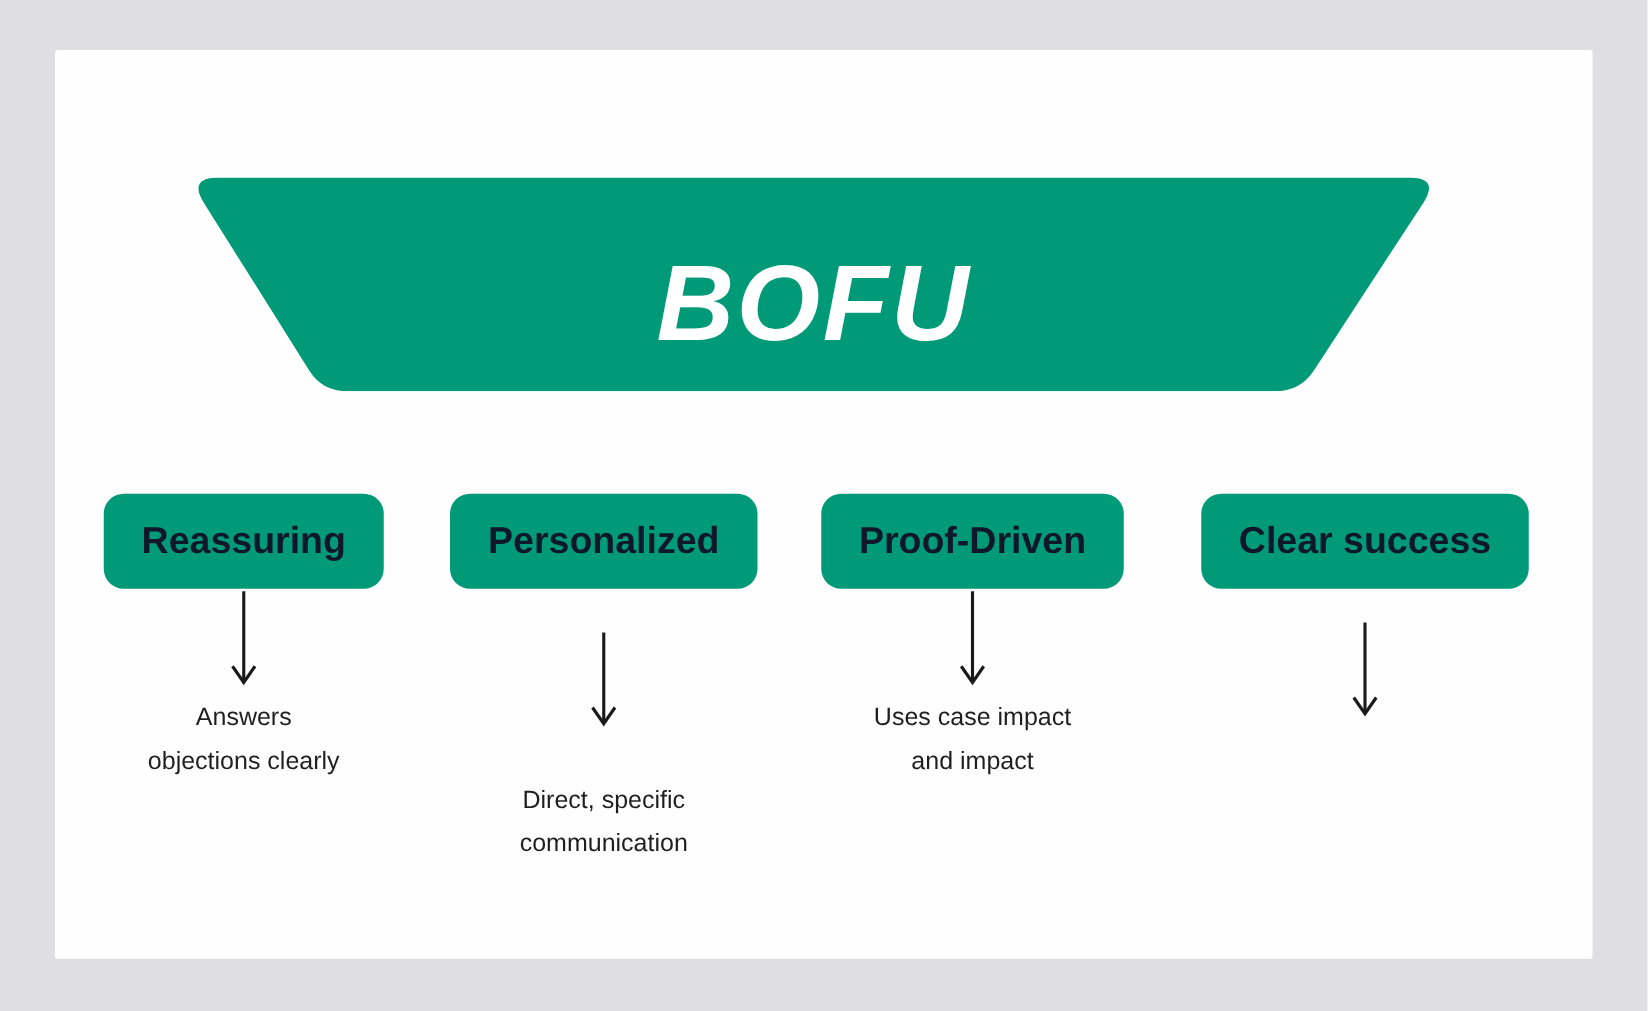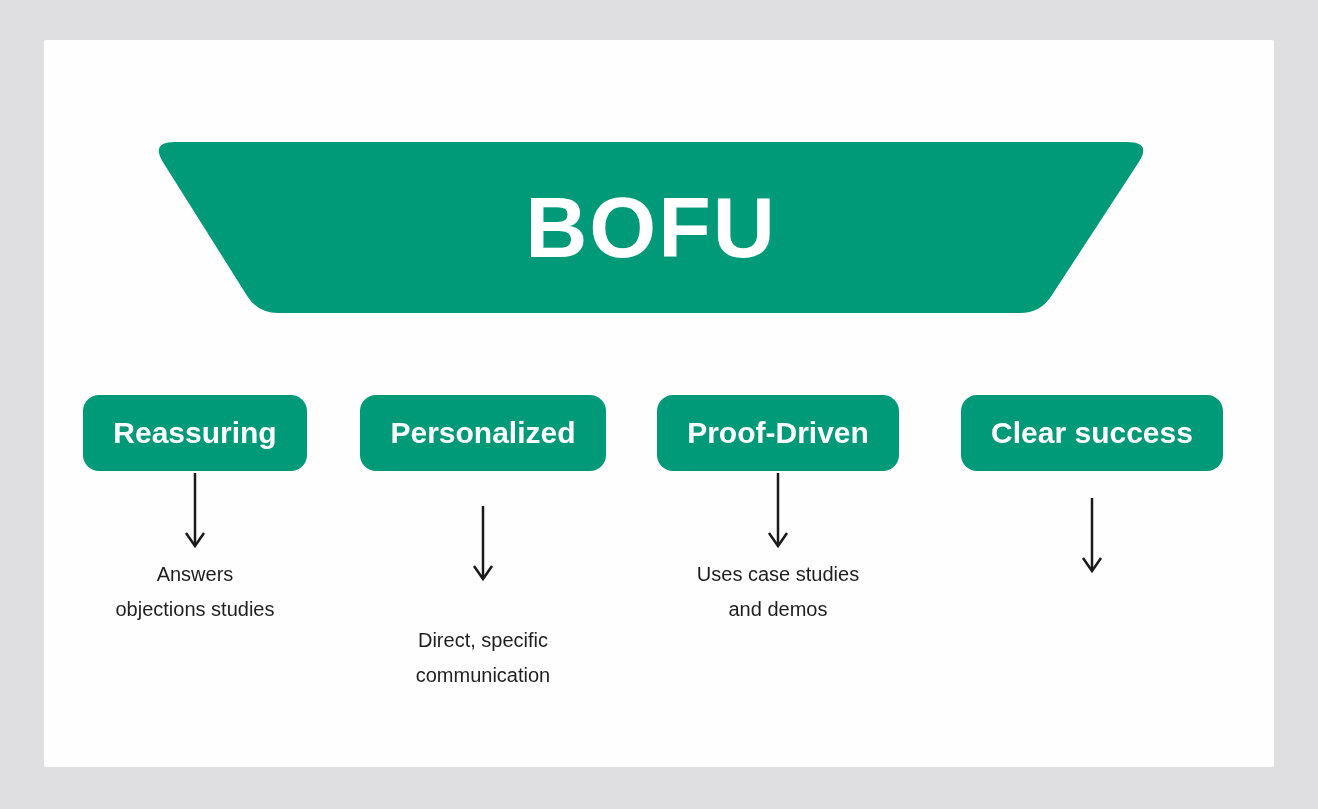--- a/index.html
+++ b/index.html
@@ -34,30 +34,31 @@
     position: absolute;
     left: 0;
     top: 0;
     width: 100%;
     height: 100%;
     display: block;
   }
   .funnel-title {
     position: absolute;
     left: 0;
-    top: 0;
+    top: 16px;
     width: 100%;
     height: 100%;
     display: flex;
     align-items: center;
     justify-content: center;
     color: #ffffff;
     font-size: 86px;
     font-weight: 800;
     letter-spacing: 2px;
+    font-style: italic;
   }
   .col {
     position: absolute;
     top: 355px;
     width: 300px;
     display: flex;
     flex-direction: column;
     align-items: center;
   }
   .col.c1 { left: 1px; }
@@ -65,21 +66,21 @@
   .col.c3 { left: 584px; }
   .col.c4 { left: 898px; gap: 25px; }
   .pill {
     height: 76px;
     background: #009a79;
     border-radius: 16px;
     display: flex;
     align-items: center;
     justify-content: center;
     padding: 16px 30px;
-    color: #ffffff;
+    color: #0f172a;
     font-size: 30px;
     font-weight: bold;
     white-space: nowrap;
     box-sizing: border-box;
   }
   .arrow-icon {
     display: block;
     margin-top: 1px;
   }
   .desc {
@@ -107,21 +108,21 @@
     <div class="col c1">
       <div class="pill">
         <span>Reassuring</span>
       </div>
       <svg class="arrow-icon" width="28" height="78" viewBox="0 0 28 78" aria-hidden="true">
         <line x1="14" y1="1" x2="14" y2="72" stroke="#1a1a1a" stroke-width="2.5"></line>
         <polyline points="5,61 14,74 23,61" fill="none" stroke="#1a1a1a" stroke-width="2.5"></polyline>
       </svg>
       <div class="desc">
         <div>Answers</div>
-        <div>objections studies</div>
+        <div>objections clearly</div>
       </div>
     </div>
 
     <div class="col c2">
       <div class="pill">
         <span>Personalized</span>
       </div>
       <svg class="arrow-icon" width="28" height="78" viewBox="0 0 28 78" aria-hidden="true">
         <line x1="14" y1="1" x2="14" y2="72" stroke="#1a1a1a" stroke-width="2.5"></line>
         <polyline points="5,61 14,74 23,61" fill="none" stroke="#1a1a1a" stroke-width="2.5"></polyline>
@@ -134,22 +135,22 @@
 
     <div class="col c3">
       <div class="pill">
         <span>Proof-Driven</span>
       </div>
       <svg class="arrow-icon" width="28" height="78" viewBox="0 0 28 78" aria-hidden="true">
         <line x1="14" y1="1" x2="14" y2="72" stroke="#1a1a1a" stroke-width="2.5"></line>
         <polyline points="5,61 14,74 23,61" fill="none" stroke="#1a1a1a" stroke-width="2.5"></polyline>
       </svg>
       <div class="desc">
-        <div>Uses case studies</div>
-        <div>and demos</div>
+        <div>Uses case impact</div>
+        <div>and impact</div>
       </div>
     </div>
 
     <div class="col c4">
       <div class="pill">
         <span>Clear success</span>
       </div>
       <svg class="arrow-icon" width="28" height="78" viewBox="0 0 28 78" aria-hidden="true">
         <line x1="14" y1="1" x2="14" y2="72" stroke="#1a1a1a" stroke-width="2.5"></line>
         <polyline points="5,61 14,74 23,61" fill="none" stroke="#1a1a1a" stroke-width="2.5"></polyline>

